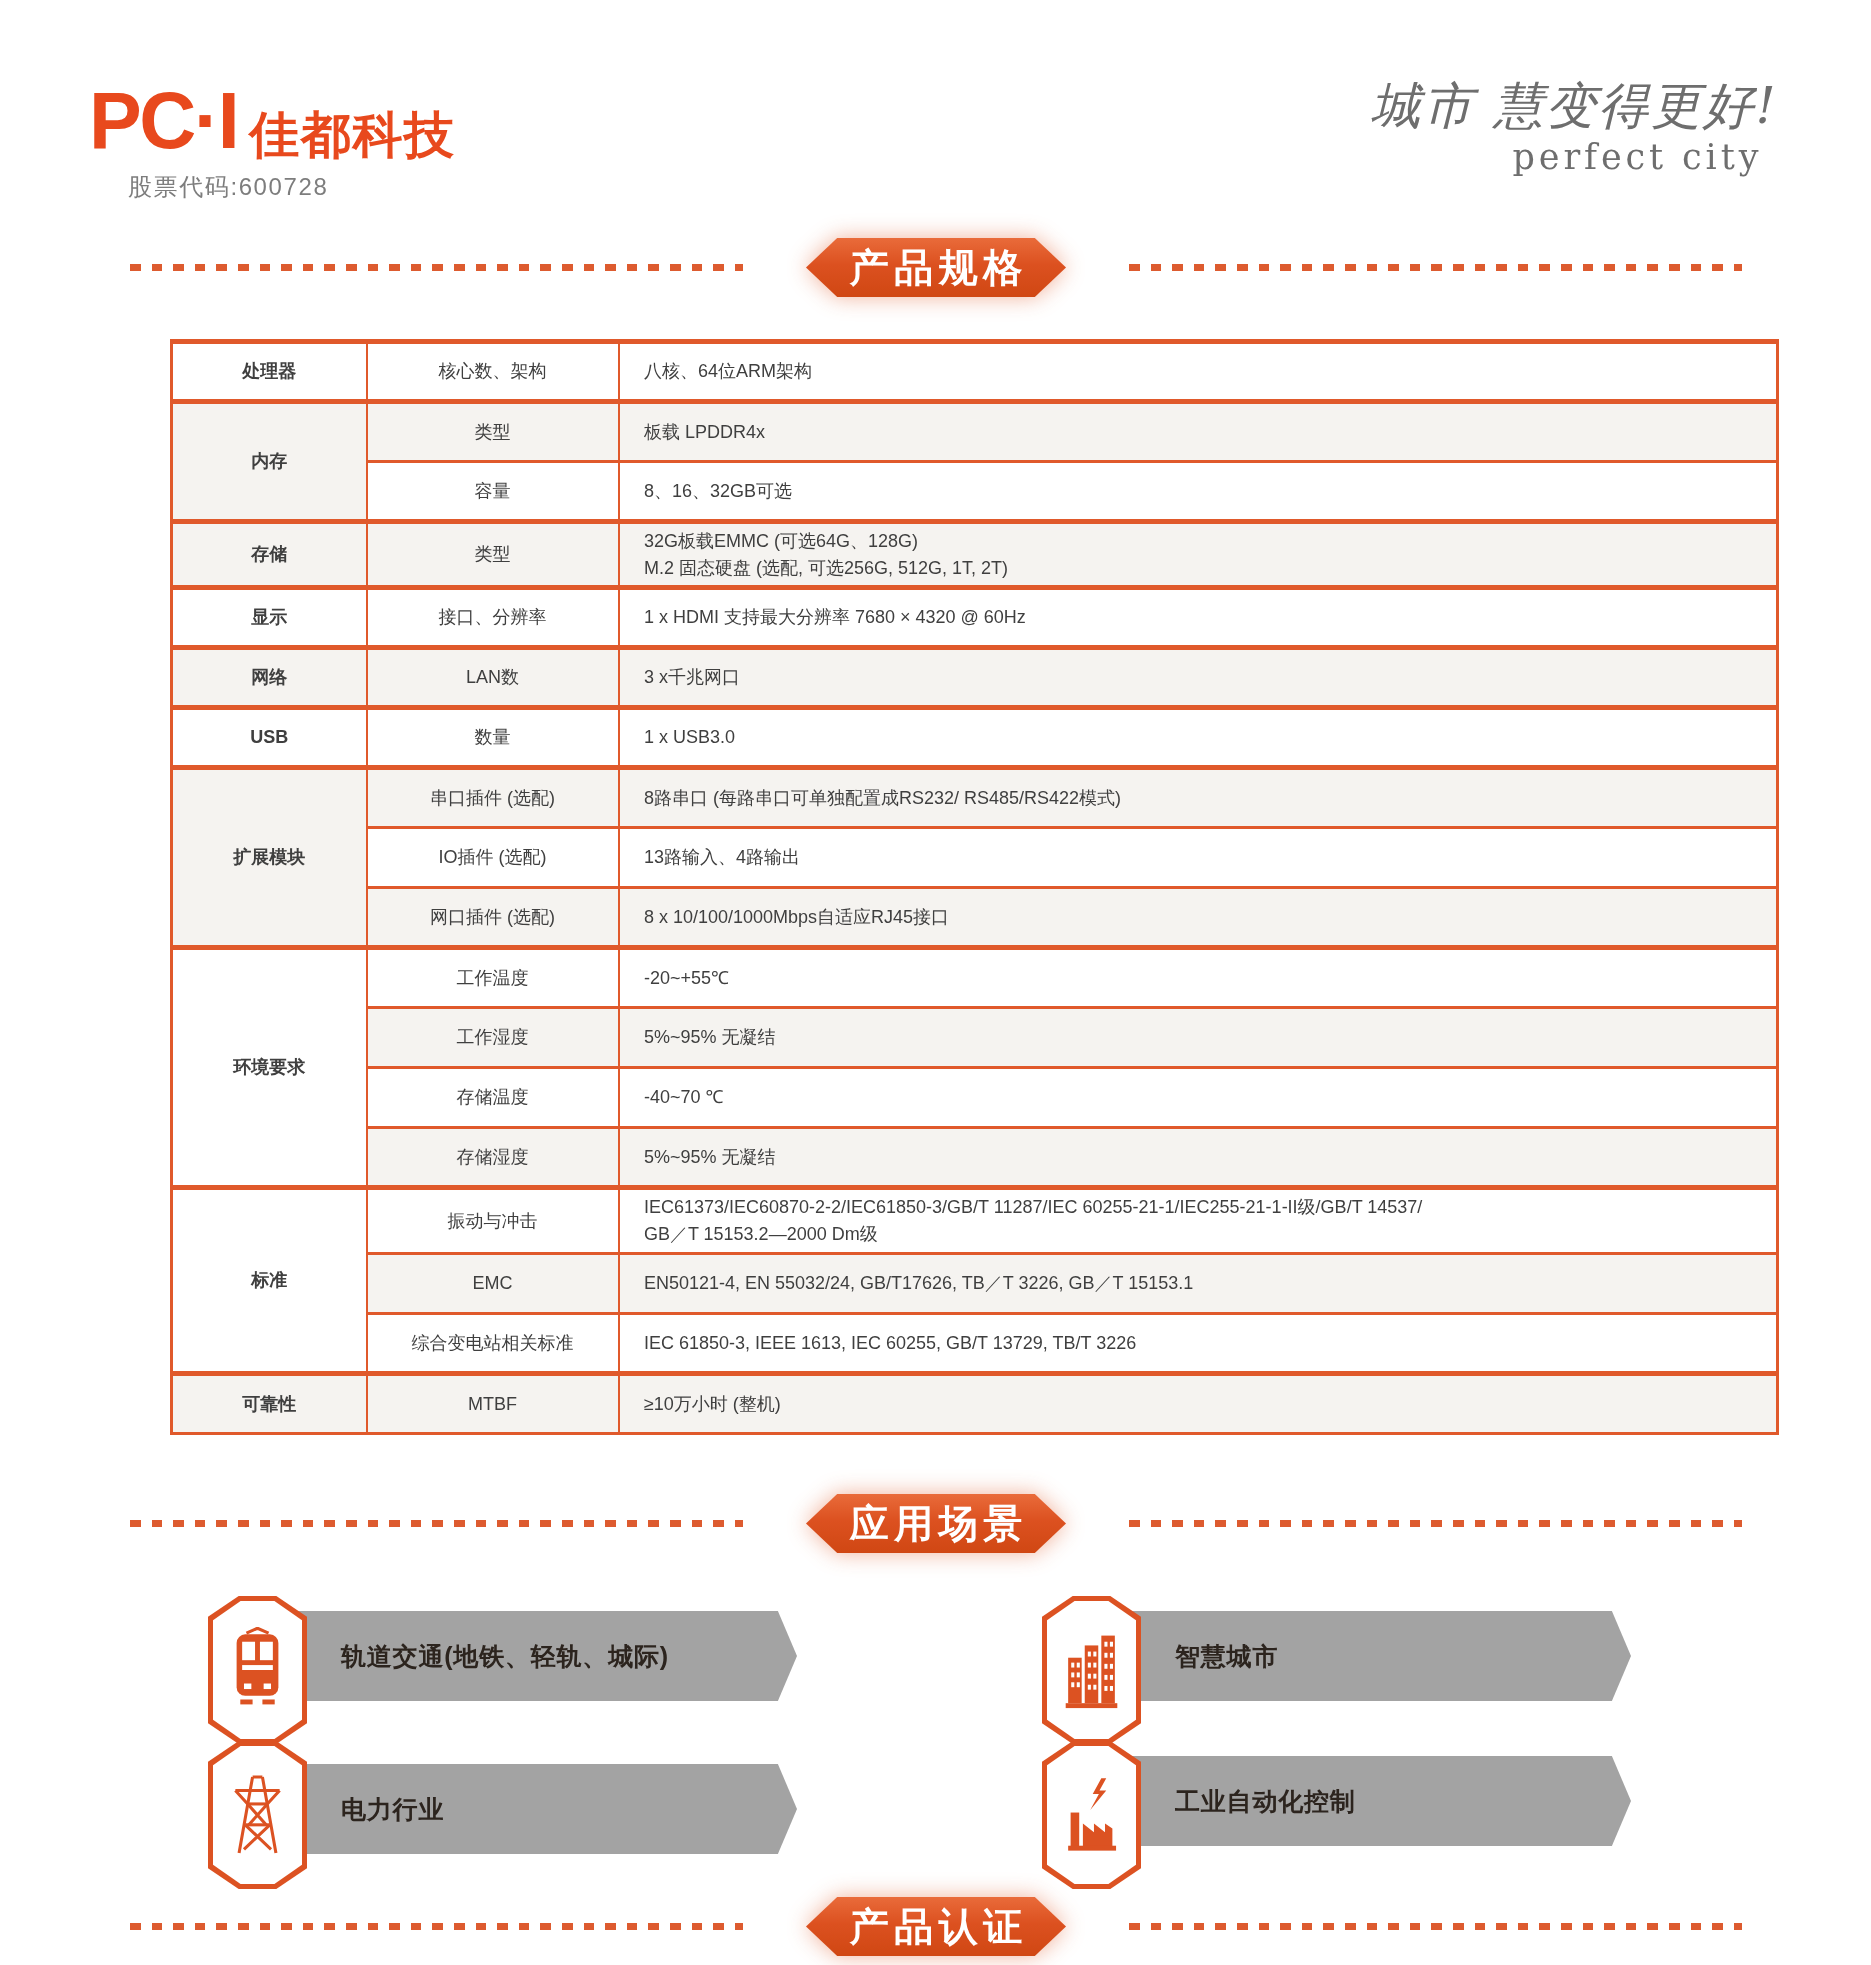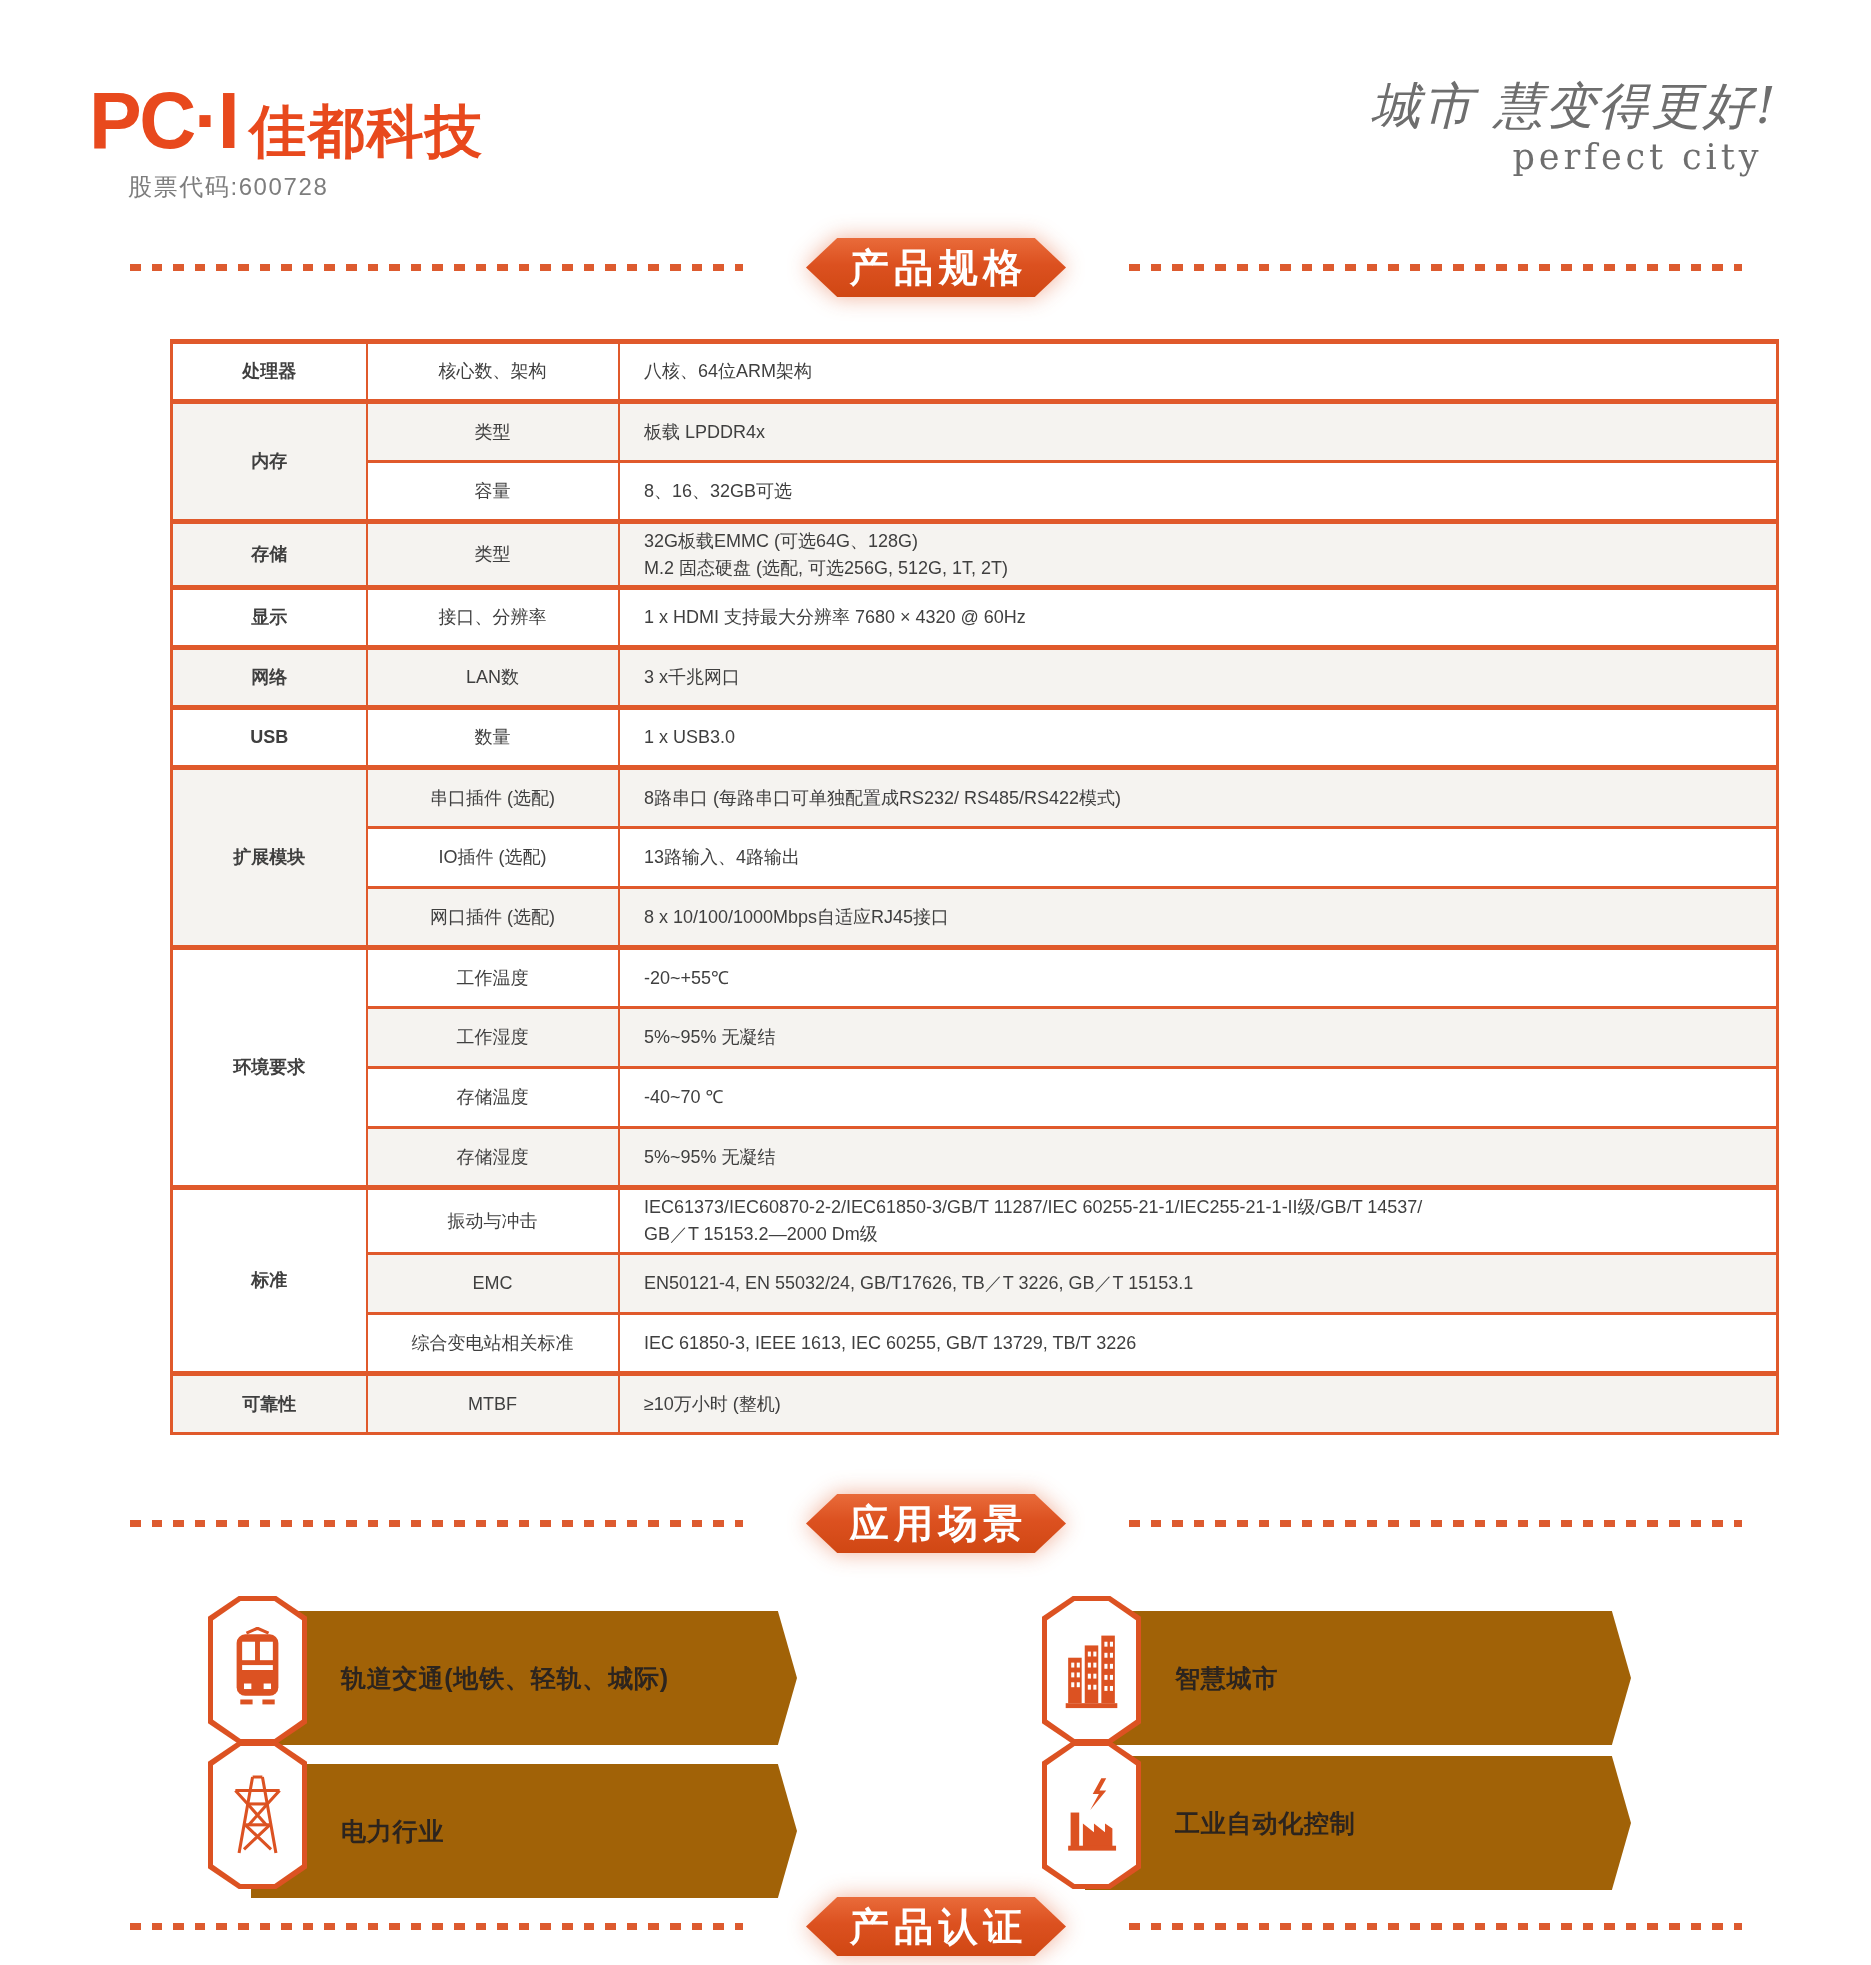--- a/index.html
+++ b/index.html
@@ -2,21 +2,21 @@
 <html style="font-size:6.3px"><head>
 <meta charset="utf-8">
 <style>
   html,body{margin:0;padding:0;background:#ffffff;}
   .page{position:relative;width:1872px;height:2540px;background:#ffffff;overflow:hidden;
         font-family:"Liberation Sans",sans-serif;color:#3c3c3c;}
 
   
   .logo-row{position:absolute;left:89px;top:81px;display:flex;align-items:flex-end;gap:11.8px;}
   .logo-mark{font-size:79px;font-weight:bold;color:#e8491d;letter-spacing:-2.4px;line-height:1;}
-  .logo-cn{font-size:57px;font-weight:bold;color:#e8491d;line-height:1;letter-spacing:1.6px;}
+  .logo-cn{font-size:50px;font-weight:bold;color:#e8491d;line-height:1;letter-spacing:1.6px;}
   .stock-code{position:absolute;left:128px;top:171px;font-size:24px;color:#7d7d7d;letter-spacing:1.6px;}
   .slogan{position:absolute;right:94px;top:79px;text-align:center;color:#6e6e6e;}
   .slogan-cn{font-family:"DejaVu Serif",serif;font-style:italic;font-size:50px;letter-spacing:2.4px;line-height:1.1;}
   .slogan-en{font-family:"DejaVu Serif",serif;font-size:35px;letter-spacing:3.9px;color:#6e6e6e;margin-top:3.1px;text-align:right;padding-right:15.7px;}
 
   
   .banner-row{position:absolute;left:130px;width:1612px;height:59px;}
   .dash{position:absolute;top:26px;height:6.7px;width:613px;
         background:repeating-linear-gradient(90deg,#dd5b2f 0 10.6px,rgba(0,0,0,0) 10.6px 21.6px);}
   .dash.left{left:0;}
@@ -37,21 +37,21 @@
   table.spec tr.tall{height:66px;}
   table.spec tr.gs td{border-top-width:5.5px;}
   table.spec{border:3.1px solid #e0592b;border-top-width:5.5px;}
   td.c1{font-weight:bold;text-align:center;font-size:19px;color:#3a3a3a;}
   td.c2{text-align:center;}
   td.c3{text-align:left;padding-left:24.4px;white-space:pre-line;}
   tr.w{background:#ffffff;} tr.g{background:#f5f3f0;}
 
   
   .app-item{position:absolute;height:149px;}
-  .app-flag{position:absolute;left:43px;top:15px;height:134px;background:#a16207;
+  .app-flag{position:absolute;left:43px;top:15px;height:90px;background:#a3a3a3;
             clip-path:polygon(0 0,96.5% 0,100% 50%,96.5% 100%,0 100%);
             display:flex;align-items:center;}
   .app-flag span{font-size:25px;font-weight:bold;color:#2c241e;padding-left:90px;letter-spacing:0.8px;}
   .hex-outer{position:absolute;left:0;top:0;width:99px;height:148px;background:#dc5222;
              clip-path:polygon(31% 0,69% 0,100% 14%,100% 86%,69% 100%,31% 100%,0 86%,0 14%);
              display:flex;align-items:center;justify-content:center;z-index:2;}
   .hex-inner{width:89px;height:138px;background:#fff;
              clip-path:polygon(31% 0,69% 0,100% 14%,100% 86%,69% 100%,31% 100%,0 86%,0 14%);
              display:flex;align-items:center;justify-content:center;}
   .app-icon{width:65px;height:86px;}

